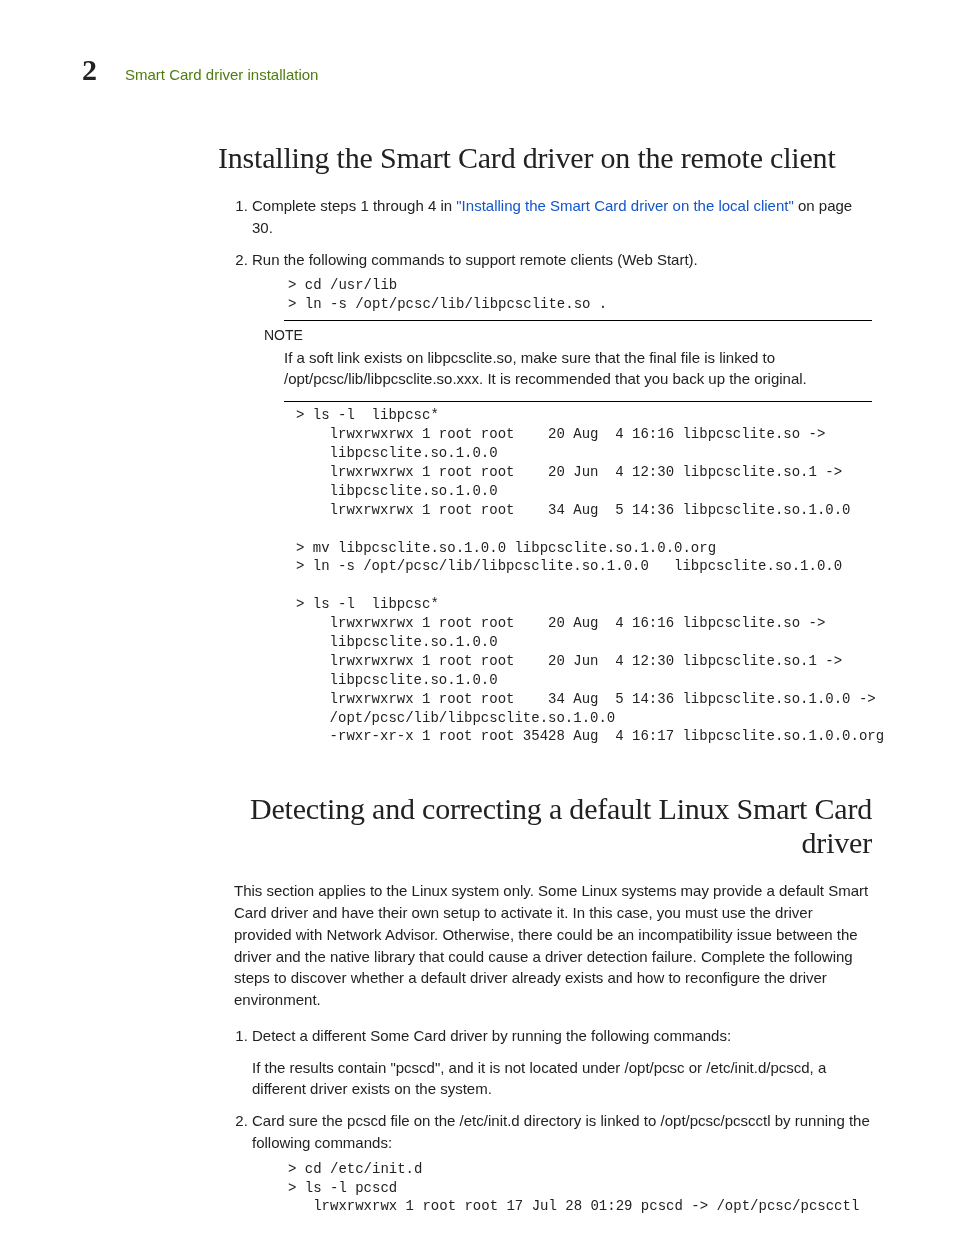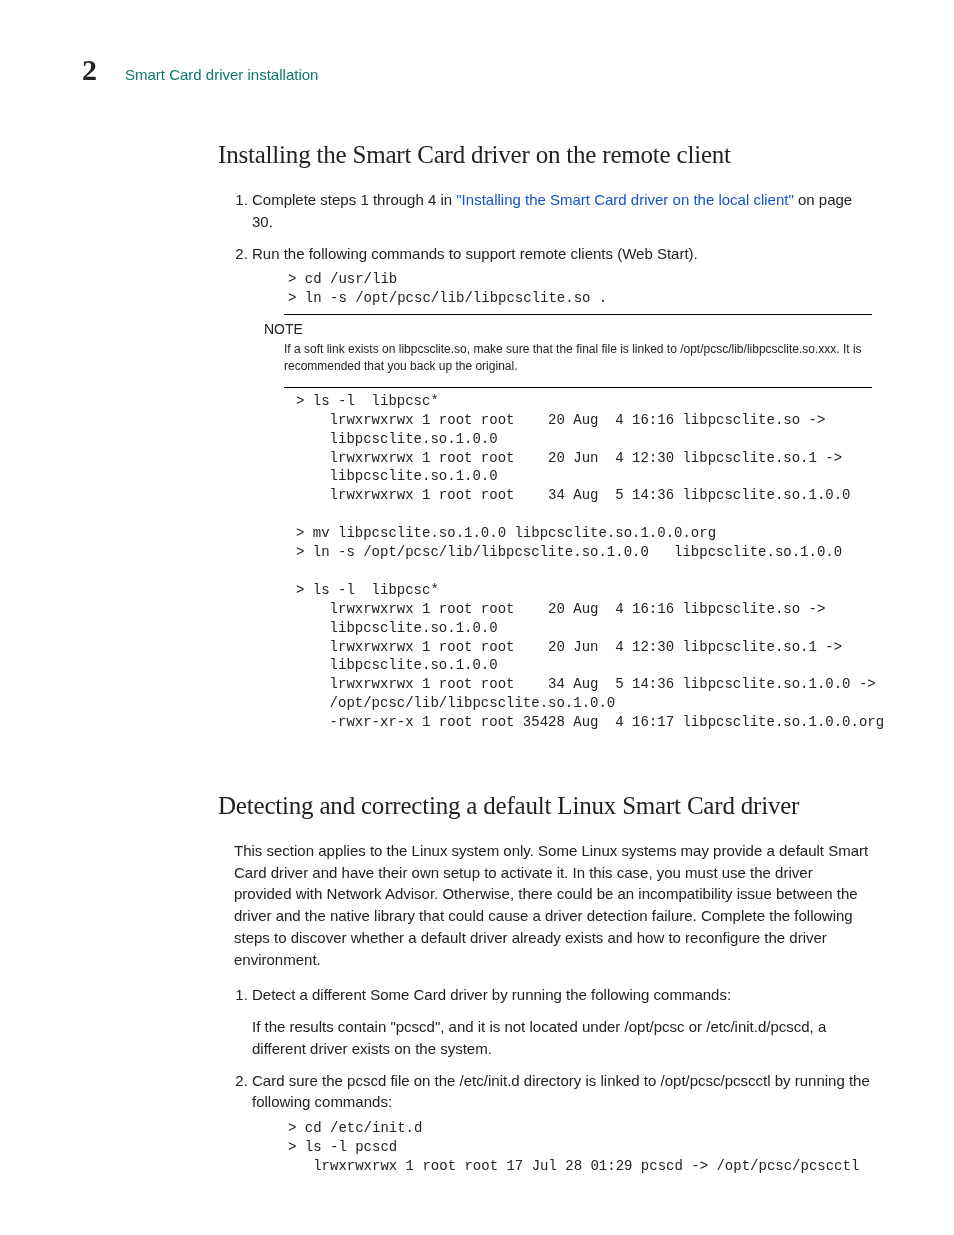--- a/index.html
+++ b/index.html
@@ -24,28 +24,28 @@
     margin-bottom: 56px;
   }
   .chapnum {
     font-family: Georgia, "Times New Roman", serif;
     font-size: 30px;
     font-weight: 600;
     line-height: 1;
   }
   .runtitle {
     font-size: 15px;
-    color: #0f766e;
+    color: #4d7c0f;
   }
   .content {
     margin-left: 136px;
   }
   .h2 {
     font-family: Georgia, "Times New Roman", serif;
-    font-size: 25px;
+    font-size: 30px;
     font-weight: 400;
     letter-spacing: -0.2px;
     margin: 0 0 20px 0;
   }
   ol.steps {
     list-style: decimal;
     margin: 0 0 0 0;
     padding-left: 34px;
     font-size: 15px;
     line-height: 1.45;
@@ -63,21 +63,21 @@
     border: 0;
     border-top: 1px solid #000;
     margin: 6px 0 4px 32px;
   }
   .note-head {
     font-size: 14px;
     font-weight: 400;
     margin-left: 12px;
   }
   .note-body {
-    font-size: 12px;
+    font-size: 15px;
     line-height: 1.4;
     margin: 2px 0 12px 32px;
   }
   .example-head {
     font-size: 14px;
     font-weight: 700;
     margin: 22px 0 4px 32px;
   }
   .code-block {
     font-family: "Courier New", monospace;
@@ -139,21 +139,21 @@
     lrwxrwxrwx 1 root root    20 Aug  4 16:16 libpcsclite.so -&gt;
     libpcsclite.so.1.0.0
     lrwxrwxrwx 1 root root    20 Jun  4 12:30 libpcsclite.so.1 -&gt;
     libpcsclite.so.1.0.0
     lrwxrwxrwx 1 root root    34 Aug  5 14:36 libpcsclite.so.1.0.0 -&gt;
     /opt/pcsc/lib/libpcsclite.so.1.0.0
     -rwxr-xr-x 1 root root 35428 Aug  4 16:17 libpcsclite.so.1.0.0.org</div>
       </li>
     </ol>
 
-    <h2 class="h2" style="margin-top:60px;">Detecting and correcting a default Linux Smart Card driver</h2>
+    <h2 class="h2" style="margin-top:46px;text-align:right;">Detecting and correcting a default Linux Smart Card driver</h2>
 
     <p class="para">This section applies to the Linux system only. Some Linux systems may provide a default Smart Card driver and have their own setup to activate it. In this case, you must use the driver provided with Network Advisor. Otherwise, there could be an incompatibility issue between the driver and the native library that could cause a driver detection failure. Complete the following steps to discover whether a default driver already exists and how to reconfigure the driver environment.</p>
 
     <ol class="steps">
       <li>
         <span>Detect a different Some Card driver by running the following commands:</span>
         <div class="step-after">If the results contain "pcscd", and it is not located under /opt/pcsc or /etc/init.d/pcscd, a different driver exists on the system.</div>
       </li>
       <li>
         <span>Card sure the pcscd file on the /etc/init.d directory is linked to /opt/pcsc/pcscctl by running the following commands:</span>

